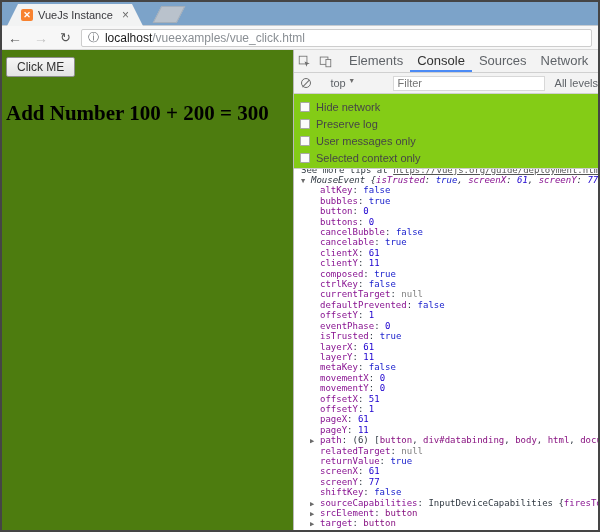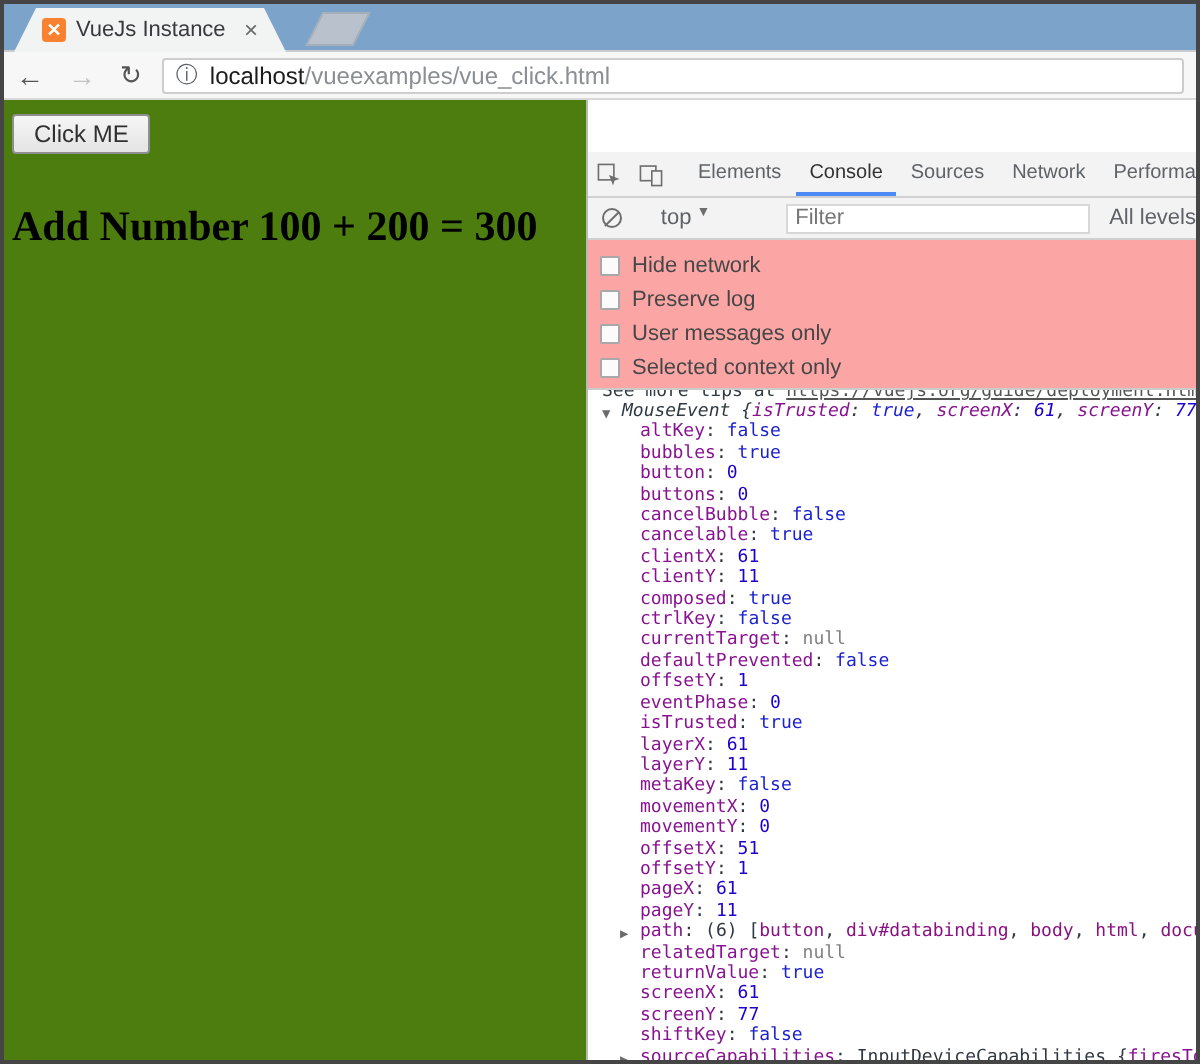--- a/index.html
+++ b/index.html
@@ -34,37 +34,37 @@
   .content { display:flex; height:480px; }
   .page { width:291px; background:#4d7c0f; position:relative; }
   .click-btn { margin:7px 0 0 4px; height:20px; padding:0 10px; font-size:12px; color:#303030;
                background:linear-gradient(#f6f6f6,#e4e4e4); border:1px solid #8f8f8f; border-radius:2px;
                font-family:"Liberation Sans", sans-serif; }
   .heading { margin:24px 0 0 4px; font-family:"Liberation Serif", serif; font-weight:bold; font-size:21px; color:#000; }
 
   
   .devtools { flex:1; border-left:1px solid #b9b9b9; display:flex; flex-direction:column; background:#fff; overflow:hidden; }
   .dt-tabbar { height:23px; flex:0 0 23px; background:#f3f3f3; border-bottom:1px solid #d0d0d0;
-               display:flex; align-items:stretch; font-size:10px; color:#5f6368; white-space:nowrap; overflow:hidden;margin-top:26px; }
+               display:flex; align-items:stretch; font-size:13px; color:#5f6368; white-space:nowrap; overflow:hidden; }
   .dt-icon { display:flex; align-items:center; padding:0 4px; }
   .dt-sep { width:1px; background:#d0d0d0; margin:4px 3px; }
   .dt-tab { display:flex; align-items:center; padding:0 7px; border-bottom:2px solid transparent; }
   .dt-tab.active { color:#333; border-bottom-color:#4c8bf5; }
 
   .dt-filterrow { height:21px; flex:0 0 21px; background:#f3f3f3; border-bottom:1px solid #d0d0d0;
                   display:flex; align-items:center; font-size:11px; color:#5f6368; overflow:hidden; white-space:nowrap; }
   .clear-ic { width:10px; height:10px; border:1px solid #6e6e6e; border-radius:50%; position:relative; margin:0 7px; flex:0 0 auto; }
   .clear-ic::after { content:""; position:absolute; left:-1px; top:4px; width:10px; height:1px; background:#6e6e6e; transform:rotate(-45deg); }
   .ctx { display:flex; align-items:flex-start; width:76px; justify-content:space-between; padding:0 6px; }
   .caret { font-size:7px; color:#6e6e6e; }
   .filter-input { width:196px; height:15px; border:1px solid #d8d8d8; font-size:11px; padding:0 4px; margin-left:25px;
                   outline:none; font-family:"Liberation Sans", sans-serif; }
   .levels { margin-left:10px; }
 
-  .dt-settings { background:#fca5a5; border-bottom:1px solid #ccc; padding:4px 0 2px; position:relative; z-index:2; }
+  .dt-settings { background:#84cc16; border-bottom:1px solid #ccc; padding:4px 0 2px; position:relative; z-index:2; }
   .set-row { height:17px; display:flex; align-items:center; font-size:11px; color:#464646; padding-left:6px; }
   .cb { width:10px; height:10px; border:1px solid #a8a8a8; background:#fbfbfb; border-radius:1px; margin-right:6px; flex:0 0 auto; }
 
   .console-messages { flex:1; background:#fff; font-family:"DejaVu Sans Mono", monospace; font-size:9px;
                       line-height:10.4px; overflow:hidden; padding-left:5px; }
   .tips-clip { height:6px; overflow:hidden; }
   .tips-clip .cline { margin-top:-4px; }
   .cline { white-space:nowrap; position:relative; color:#303942; }
   .flush { padding-left:2px; }
   .root { padding-left:12px; }

